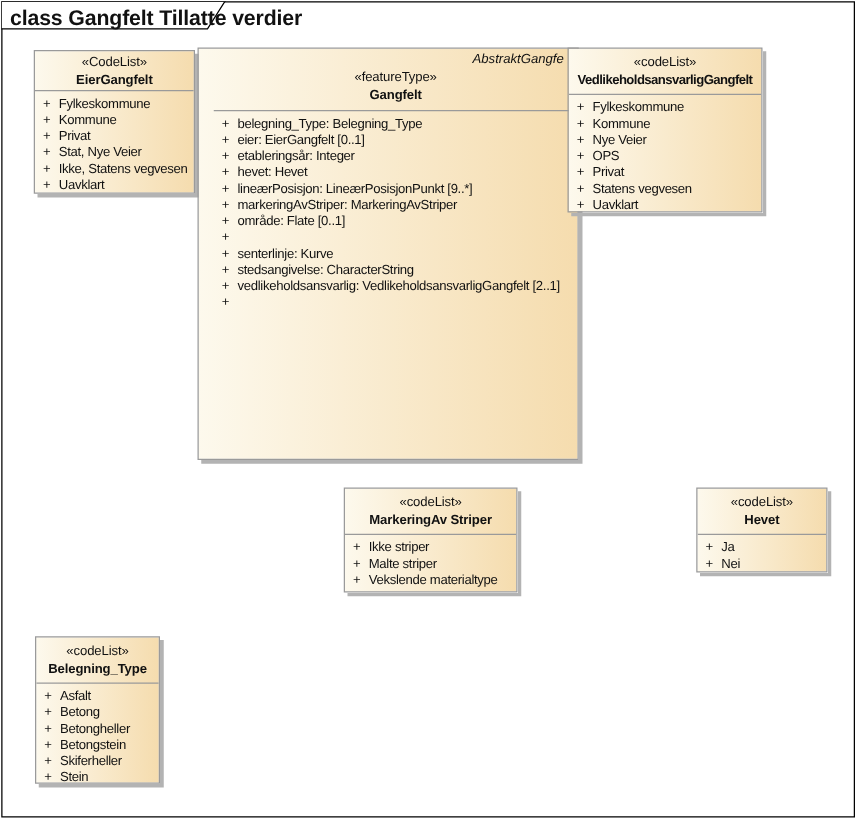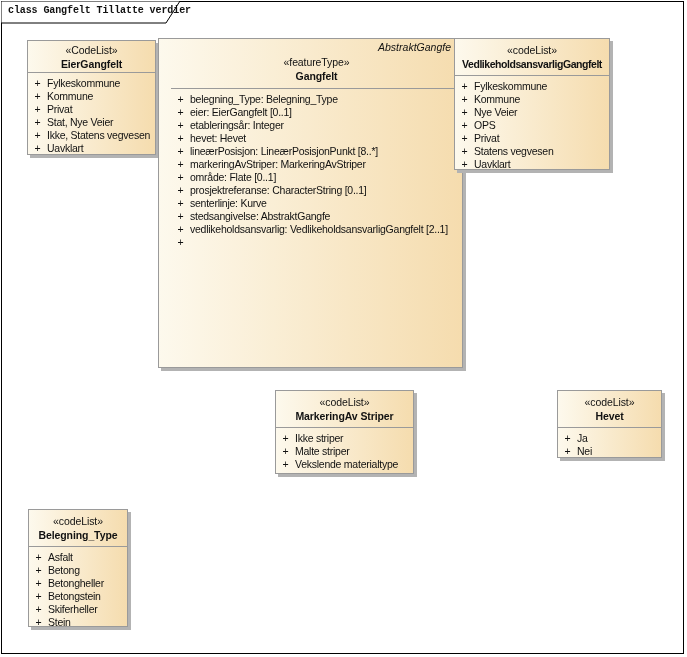--- a/index.html
+++ b/index.html
@@ -9,22 +9,22 @@
     overflow:hidden;
   }
   .frame {
     position:absolute; left:1px; top:1px; width:683px; height:653px;
     border:1px solid var(--frame-border,#000);
     box-sizing:border-box;
   }
   .tab { position:absolute; left:1px; top:1px; width:182px; height:23px; }
   .tab svg { display:block; }
   .tab-label {
-    position:absolute; left:7px; top:4px; font-weight:bold; font-size:10px;
-    letter-spacing:-0.1px; white-space:nowrap;font-family:Liberation Mono, monospace;
+    position:absolute; left:7px; top:4px; font-weight:bold; font-size:17px;
+    letter-spacing:-0.1px; white-space:nowrap;
   }
   .uml-box {
     position:absolute; box-sizing:border-box;
     border:1px solid var(--box-border,#9a9a9a);
     background:linear-gradient(90deg, var(--fill-l,#fdf9ed) 0%, var(--fill-r,#f5dcae) 100%);
     box-shadow:3px 3px 0 var(--shadow,#b3b3b3);
     font-size:10.5px; overflow:hidden;
   }
   .uml-header { text-align:center; padding:4px 2px 4px; line-height:14px; }
   .corner-label {
@@ -116,41 +116,40 @@
       <div class="attr-row">
         <span class="vis">+</span>
         <span class="attr-label">etableringsår: Integer</span>
       </div>
       <div class="attr-row">
         <span class="vis">+</span>
         <span class="attr-label">hevet: Hevet</span>
       </div>
       <div class="attr-row">
         <span class="vis">+</span>
-        <span class="attr-label">lineærPosisjon: LineærPosisjonPunkt [8..*]</span>
+        <span class="attr-label">lineærPosisjon: LineærPosisjonPunkt [9..*]</span>
       </div>
       <div class="attr-row">
         <span class="vis">+</span>
         <span class="attr-label">markeringAvStriper: MarkeringAvStriper</span>
       </div>
       <div class="attr-row">
         <span class="vis">+</span>
         <span class="attr-label">område: Flate [0..1]</span>
       </div>
       <div class="attr-row">
         <span class="vis">+</span>
-        <span class="attr-label">prosjektreferanse: CharacterString [0..1]</span>
       </div>
       <div class="attr-row">
         <span class="vis">+</span>
         <span class="attr-label">senterlinje: Kurve</span>
       </div>
       <div class="attr-row">
         <span class="vis">+</span>
-        <span class="attr-label">stedsangivelse: AbstraktGangfe</span>
+        <span class="attr-label">stedsangivelse: CharacterString</span>
       </div>
       <div class="attr-row">
         <span class="vis">+</span>
         <span class="attr-label">vedlikeholdsansvarlig: VedlikeholdsansvarligGangfelt [2..1]</span>
       </div>
       <div class="attr-row">
         <span class="vis">+</span>
       </div>
     </div>
 </div>

